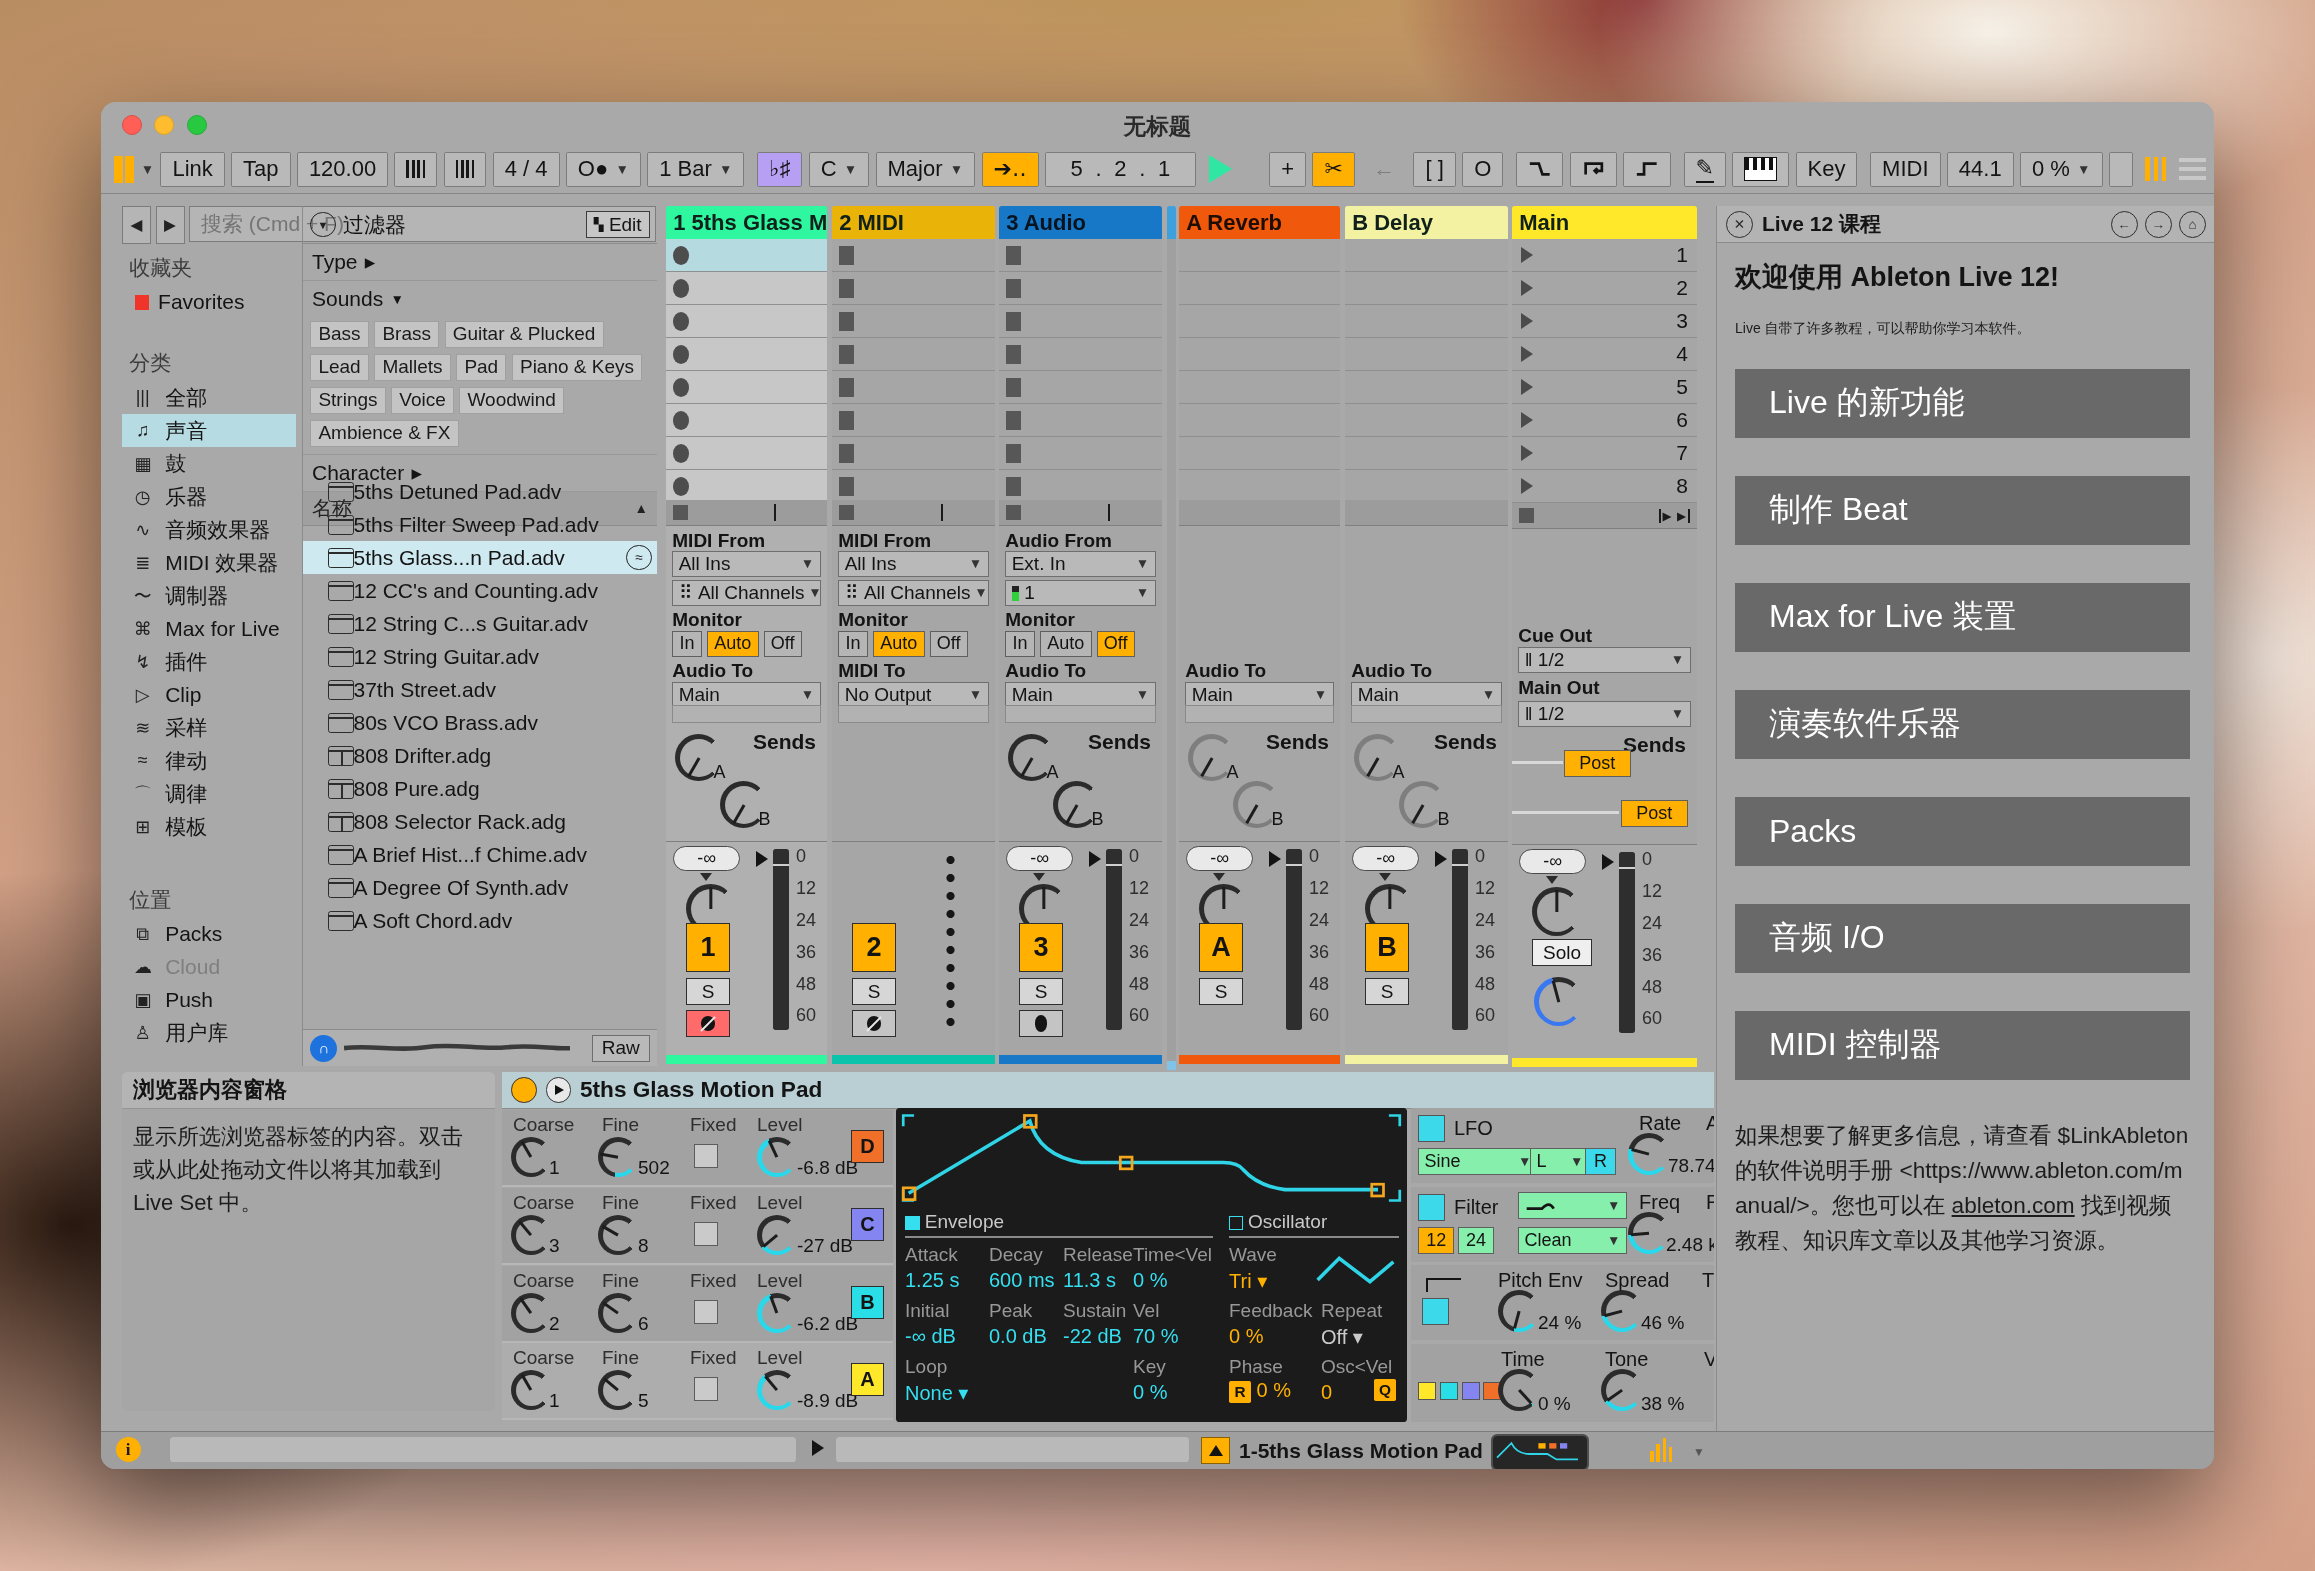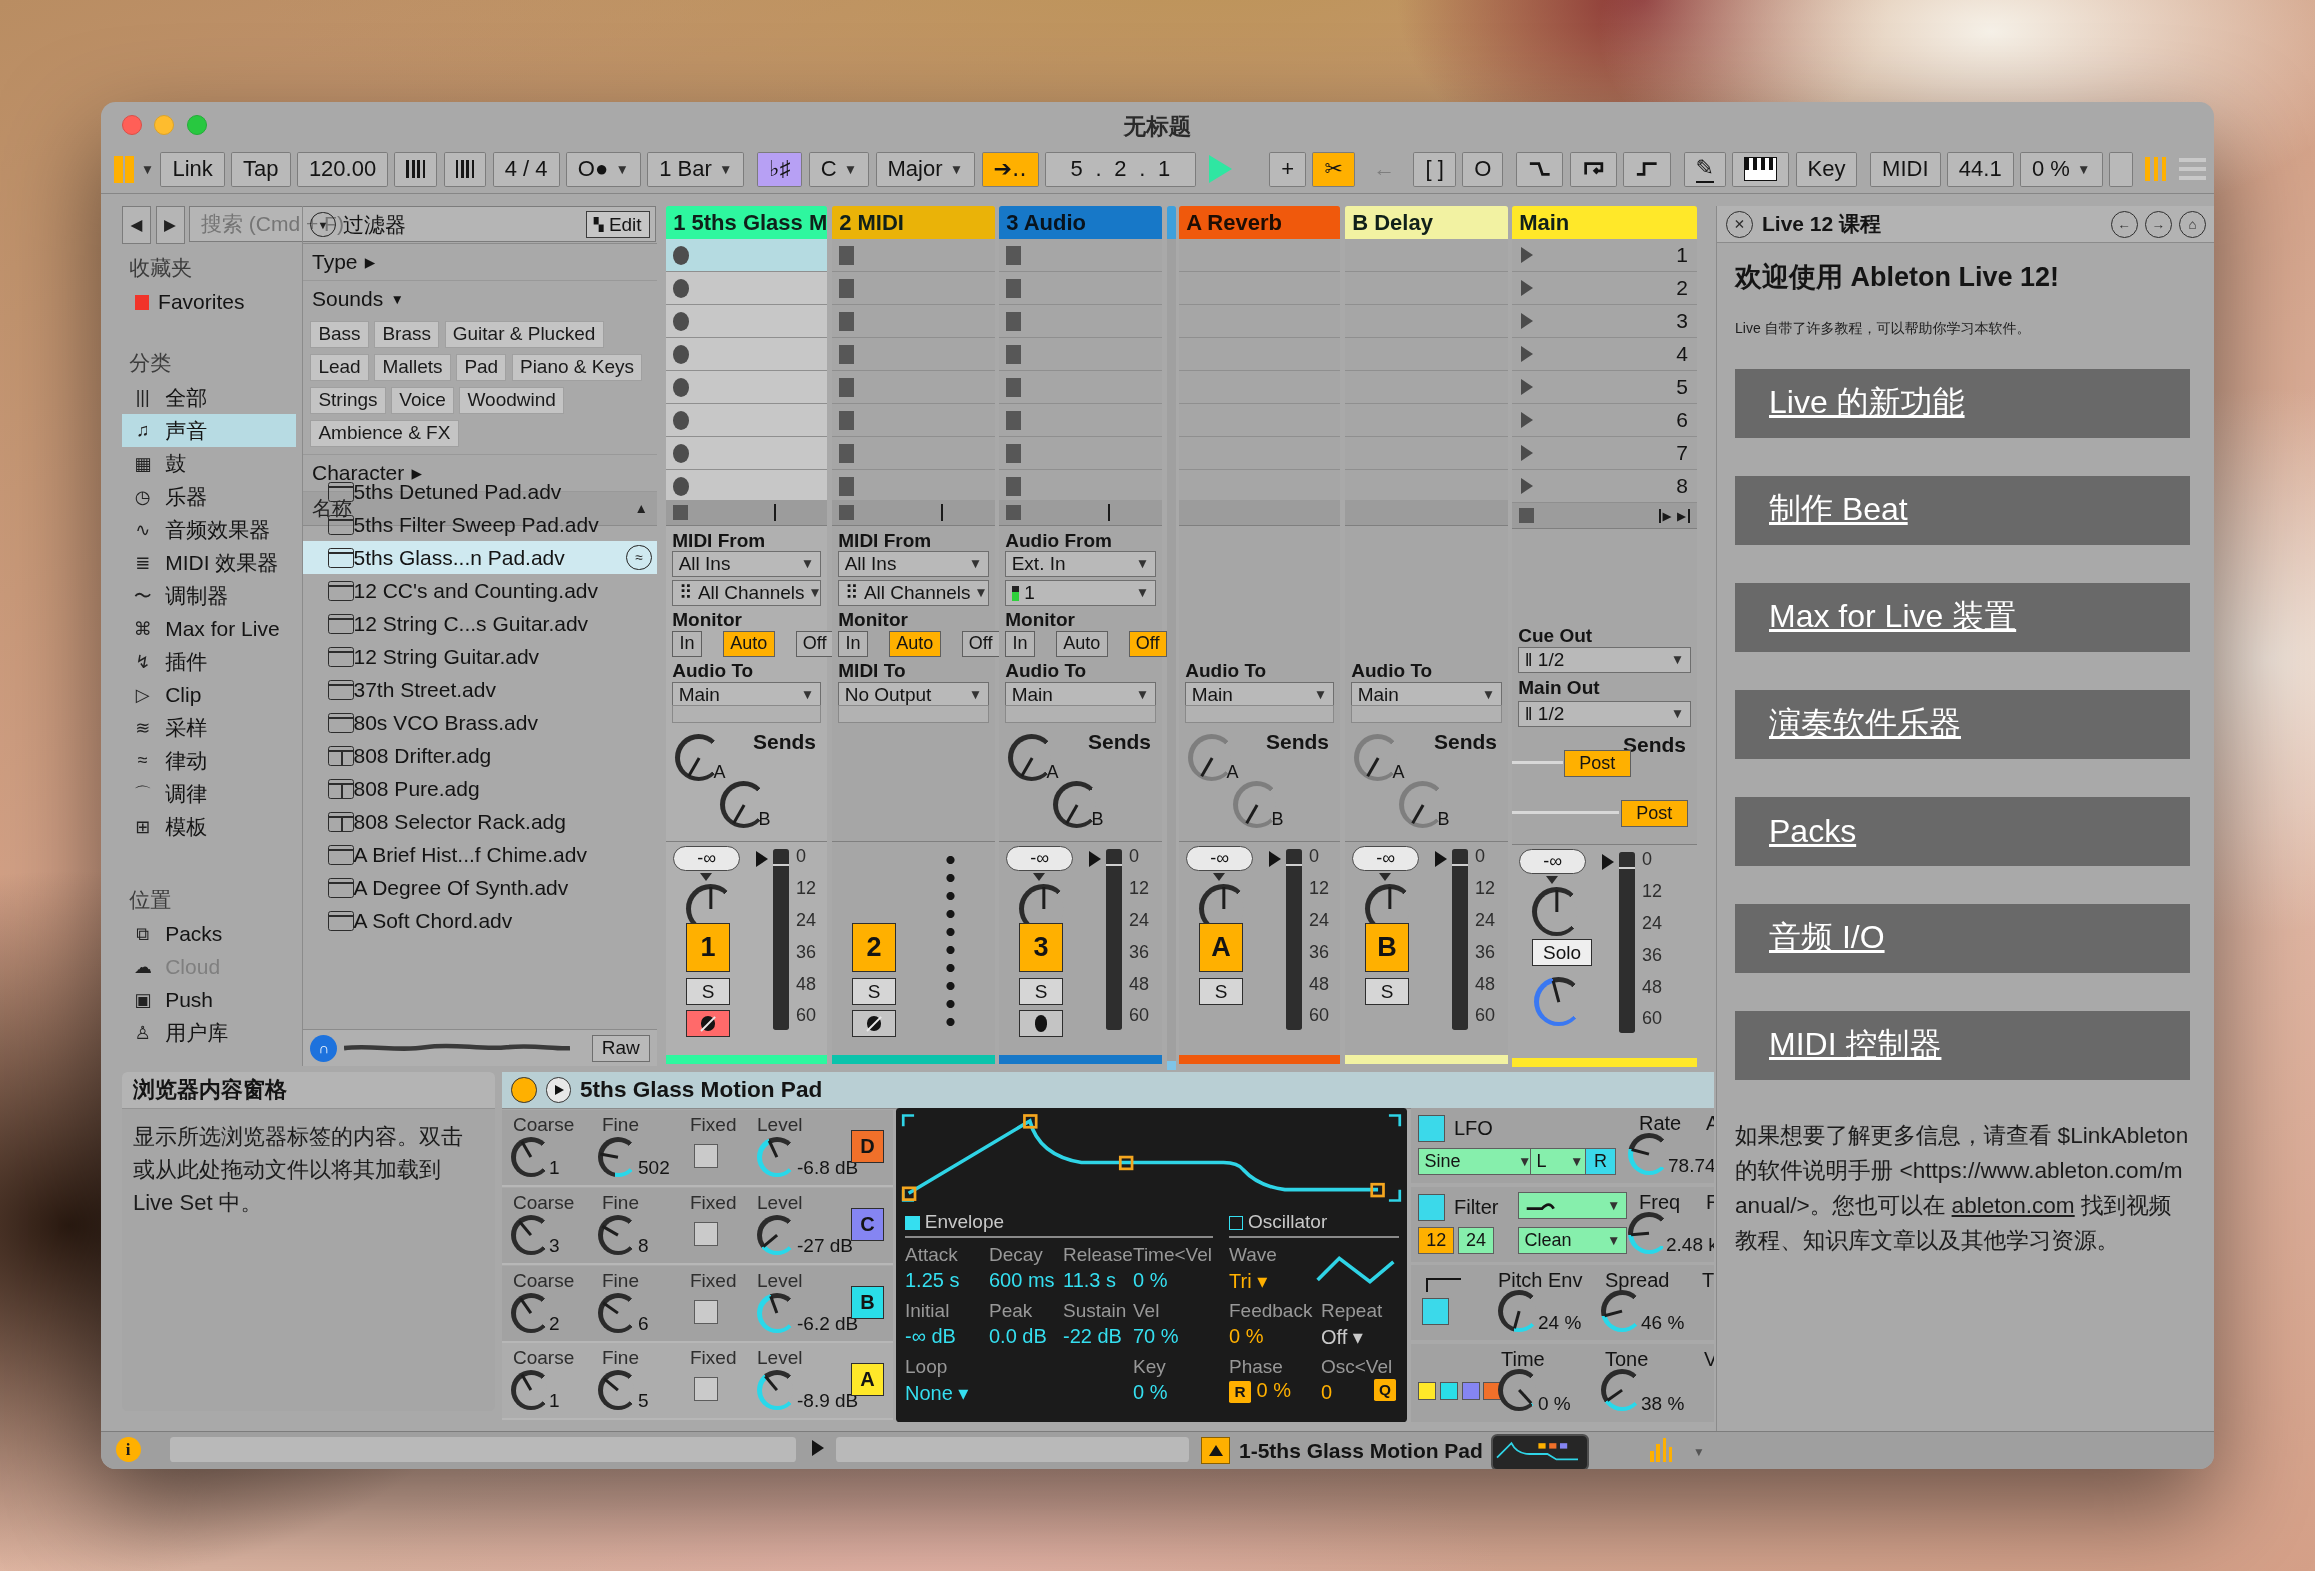--- a/index.html
+++ b/index.html
@@ -83,21 +83,21 @@
   .slot.armed.sel{background:#b5dbe1;}
   .slot.stopbtn{background:#a6a6a6;}
   .slot.plain{background:#a6a6a6;}
   .g-circle{width:16.3px;height:19px;border-radius:50%;background:#4d4d4d;}
   .g-square{width:14.5px;height:19px;background:#575757;}
   .stoprow{height:25px;background:#9c9c9c;border-bottom:1.8px solid #7f7f7f;display:flex;align-items:center;padding:0 7.2px;gap:7.2px;}
   .stoprow .line{width:1.8px;height:16.3px;background:#1a1a1a;margin-left:auto;margin-right:30%;}
   .routing{height:199px;position:relative;background:#a6a6a6;padding:0 5.4px;}
   .rl{position:absolute;left:6.3px;font-size:19px;color:#141414;font-weight:bold;white-space:nowrap;}
   .rdd{position:absolute;left:6.3px;right:6.3px;}
-  .monrow{position:absolute;left:6.3px;display:flex;gap:21px;}
+  .monrow{position:absolute;left:6.3px;display:flex;gap:5px;}
   .mbtn{height:23.5px;border:0.9px solid #5f5f5f;background:#b5b5b5;font-size:18px;color:#141414;display:flex;align-items:center;justify-content:center;padding:0 6.3px;}
   .sends{height:116px;position:relative;background:#a6a6a6;border-bottom:1.8px solid #7f7f7f;}
   .sends .lbl{position:absolute;right:11px;top:5.4px;font-size:21px;color:#141414;font-weight:bold;margin-left:16px;}
   .knob{border-radius:50%;position:relative;
     background:conic-gradient(from 135deg, var(--c,#29d8ea) 0 var(--a,0deg), var(--k,#2b2b2b) var(--a,0deg) 270deg, #0000 270deg 360deg);}
   .knob:before{content:"";position:absolute;inset:4.5px;border-radius:50%;background:var(--face,#a6a6a6);}
   .knob:after{content:"";position:absolute;left:50%;top:50%;width:2.7px;height:44%;background:#1d1d1d;
     transform-origin:top center;transform:translateX(-50%) rotate(var(--n,180deg));}
   .knob.gray{--k:#7e7e7e;}
   .knob .kl{position:absolute;font-size:18px;color:#141414;bottom:-1.8px;right:-3.6px;z-index:2;}
@@ -155,21 +155,21 @@
   .infopanel{position:absolute;left:21px;top:970px;width:373px;height:339px;background:#a6a6a6;border-radius:5.4px;overflow:hidden;}
   .infohead{height:36px;background:#b4b4b4;border-bottom:1.8px solid #949494;display:flex;align-items:center;padding:0 11px;font-size:22px;font-weight:bold;color:#141414;}
   .infobody{padding:11px;font-size:22px;color:#1c1c1c;line-height:1.5;}
   
   .help{position:absolute;left:1615px;top:104px;width:498px;height:1226px;background:#a9a9a9;border-left:1.8px solid #8b8b8b;}
   .helphead{height:36px;background:#b3b3b3;border-bottom:1.8px solid #8b8b8b;display:flex;align-items:center;gap:9px;padding:0 9px;font-size:21px;font-weight:bold;color:#141414;}
   .hcirc{width:25px;height:25px;border:1.8px solid #2e2e2e;border-radius:50%;display:flex;align-items:center;justify-content:center;font-size:13.6px;color:#2e2e2e;flex:none;}
   .helpbody{position:absolute;left:0;right:7.2px;top:38px;bottom:0;padding:14.5px 18px;}
   .hwelcome{font-size:27px;font-weight:bold;color:#141414;margin-bottom:25px;}
   .hintro{font-size:14px;color:#1c1c1c;margin-bottom:31px;}
-  .lesson{height:69px;background:#696969;color:#fff;font-size:32px;display:flex;align-items:center;padding-left:34px;margin-bottom:38px;text-decoration:underline;}
+  .lesson{height:69px;background:#696969;color:#fff;font-size:32px;display:flex;align-items:center;padding-left:34px;margin-bottom:38px;}
   .hfooter{font-size:22.6px;color:#1c1c1c;line-height:1.55;margin-top:16.3px;word-break:break-all;}
   .hfooter .lnk{text-decoration:underline;}
   
   .statusbar{position:absolute;left:0;right:0;bottom:0;height:37px;background:#9f9f9f;border-top:1.8px solid #7c7c7c;}
   .infocirc{position:absolute;left:14.5px;top:5.4px;width:25px;height:25px;border-radius:50%;background:#ffb000;color:#1a1a1a;
     display:flex;align-items:center;justify-content:center;font-size:17px;font-weight:bold;font-family:"Liberation Serif",serif;}
   .strip{position:absolute;top:5.4px;height:25px;background:#b9b9b9;border-radius:3.6px;}
   .thumb{position:absolute;left:1390px;top:1.8px;width:94px;height:33px;background:#262626;border:2.7px solid #4e4e4e;border-radius:6.3px;overflow:hidden;}
   .obars{position:absolute;left:1549px;top:6.3px;display:flex;gap:2.7px;align-items:flex-end;height:23.5px;}
   .obars i{width:3.6px;background:#ffb000;display:block;}

